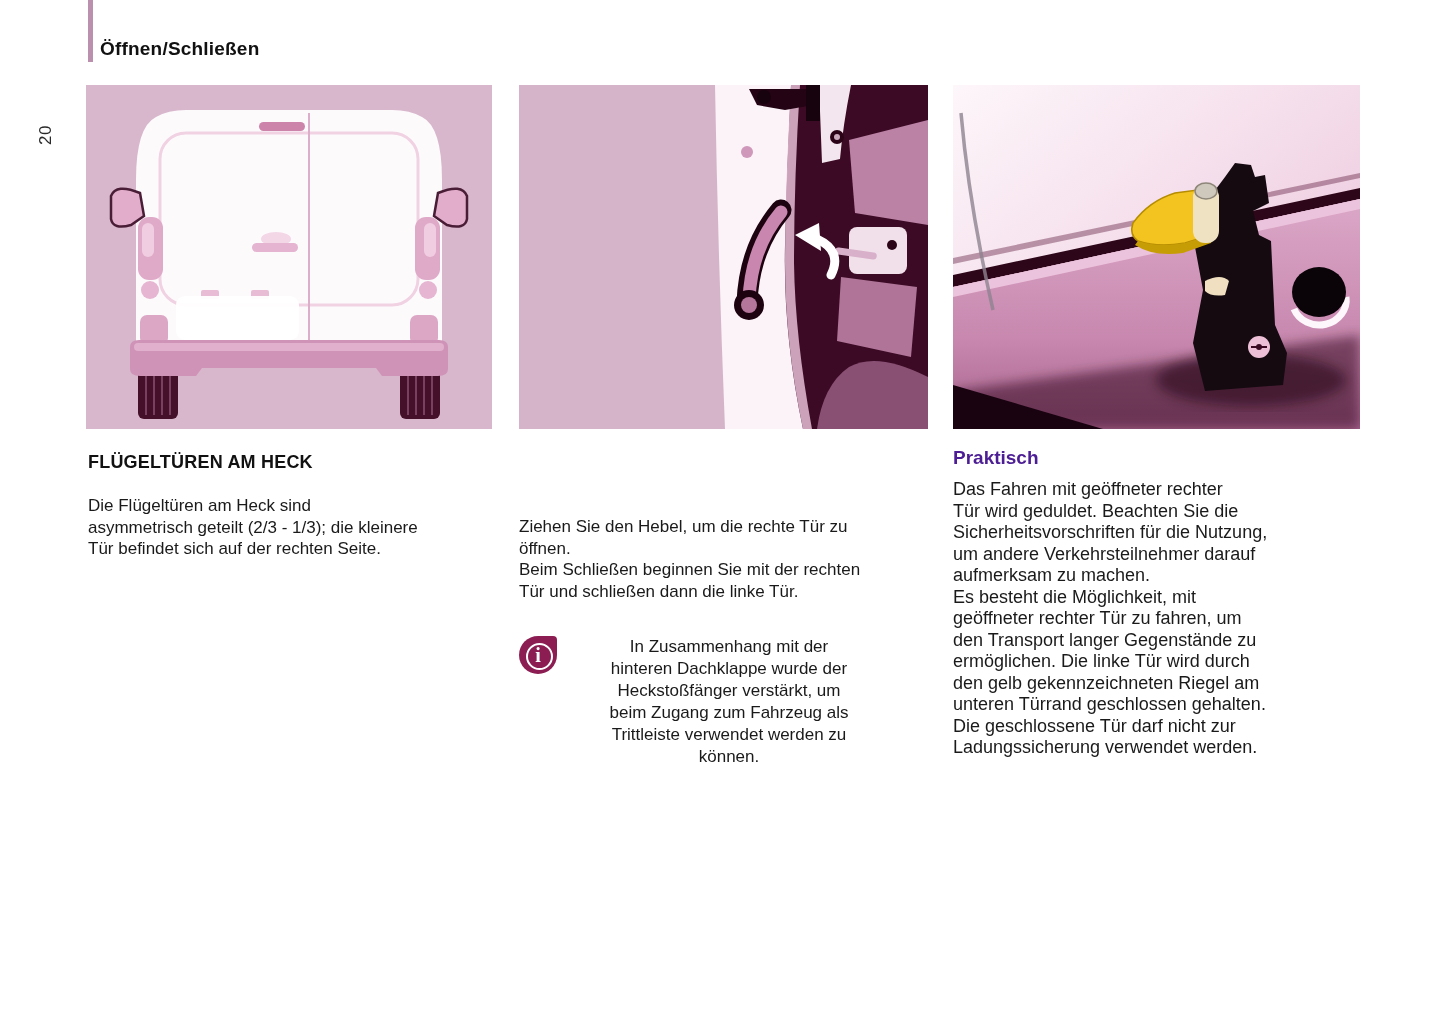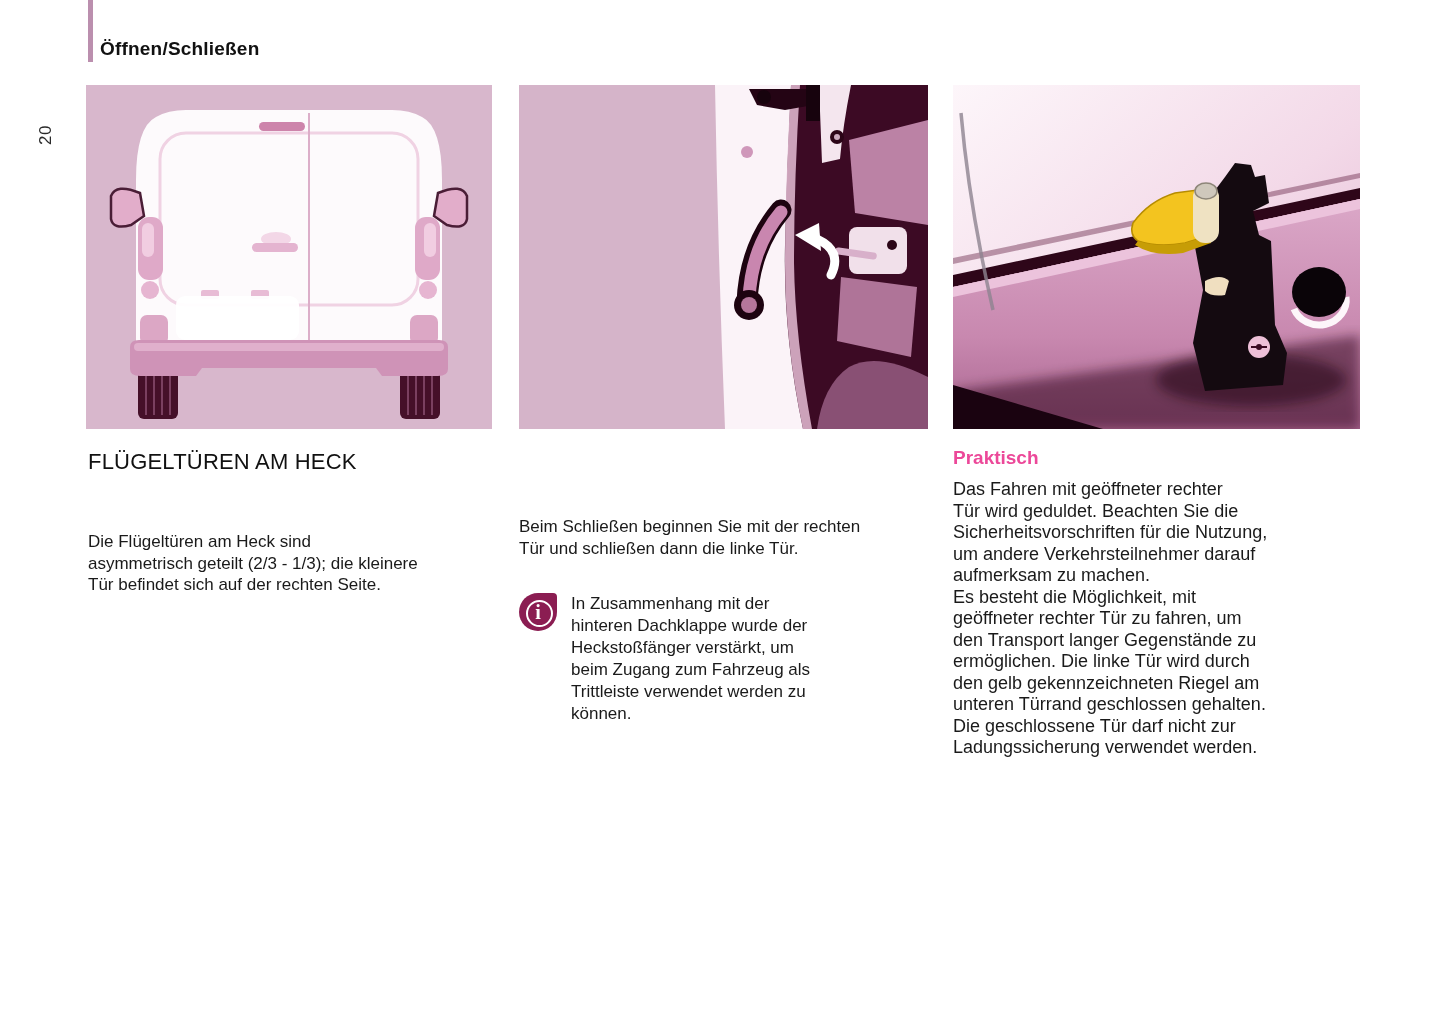--- a/index.html
+++ b/index.html
@@ -21,38 +21,38 @@
   #fig1{left:86px;width:406px;}
   #fig2{left:519px;width:409px;}
   #fig3{left:953px;width:407px;}
 
   .col{position:absolute;font-size:17px;line-height:21.5px;color:#1a1a1a;}
   .col p{margin:0;white-space:pre-line;}
   #col1{left:88px;top:449px;width:404px;}
   #col2{left:519px;top:516px;width:410px;}
   #col3{left:953px;top:446px;width:407px;font-size:18px;line-height:21.5px;}
 
-  .h-main{font-size:22px;line-height:26px;font-weight:normal;margin:0 0 56px 0;color:#111;letter-spacing:.2px;}
+  .h-main{font-size:18px;line-height:26px;font-weight:bold;margin:0 0 20px 0;color:#111;letter-spacing:.2px;}
   .h-sub{font-size:19px;line-height:24px;font-weight:bold;margin:31px 0 18px 0;color:#111;}
-  .h-sub3{font-size:19px;line-height:23px;font-weight:bold;margin:0 0 10px 0;color:#ec4899;}
+  .h-sub3{font-size:19px;line-height:23px;font-weight:bold;margin:0 0 10px 0;color:#4c1d95;}
 
   .note{display:flex;margin-top:34px;}
   .note-icon{
     flex:none;width:38px;height:38px;background:#8b1d52;
     border-radius:50% 4px 50% 50%;position:relative;
   }
   .note-ring{
     position:absolute;left:7px;top:7px;width:23px;height:23px;border:2.5px solid #fff;
     border-radius:50%;
   }
   .note-i{
     position:absolute;left:0;top:5px;width:38px;text-align:center;
     color:#fff;font-weight:bold;font-size:20px;line-height:28px;font-family:"Liberation Serif","DejaVu Serif",serif;
   }
-  .note-text{margin-left:14px;width:340px;white-space:pre-line;line-height:22px;}
+  .note-text{margin-left:2px;width:340px;white-space:pre-line;line-height:22px;text-align:center;}
 </style>
 </head>
 <body>
 
 <div class="page">
 
   <div class="page-num">20</div>
   <div class="accent-bar"></div>
   <div class="doc-title">Öffnen/Schließen</div>
 
@@ -208,20 +208,22 @@
   </div>
 
   <div class="col" id="col1">
     <h2 class="h-main">FLÜGELTÜREN AM HECK</h2>
     <p>Die Flügeltüren am Heck sind
 asymmetrisch geteilt (2/3 - 1/3); die kleinere
 Tür befindet sich auf der rechten Seite.</p>
   </div>
 
   <div class="col" id="col2">
+    <p>Ziehen Sie den Hebel, um die rechte Tür zu
+öffnen.</p>
     <p>Beim Schließen beginnen Sie mit der rechten
 Tür und schließen dann die linke Tür.</p>
     <div class="note">
       <div class="note-icon">
         <div class="note-ring"></div>
         <div class="note-i">i</div>
       </div>
       <div class="note-text">In Zusammenhang mit der
 hinteren Dachklappe wurde der
 Heckstoßfänger verstärkt, um

